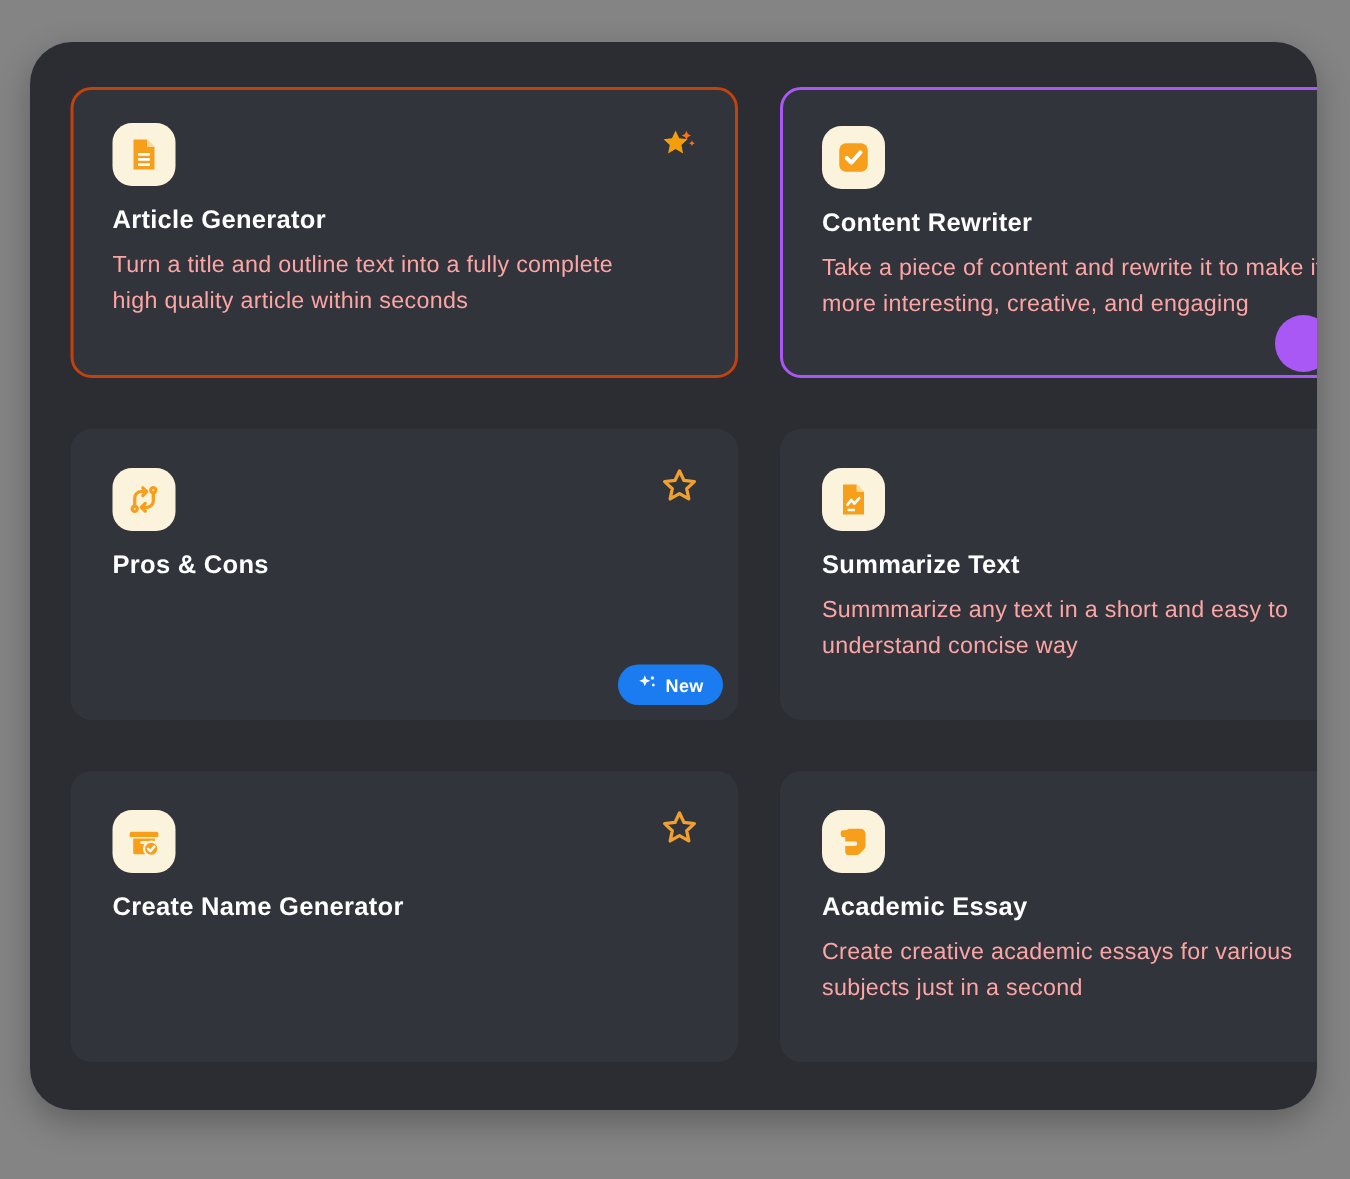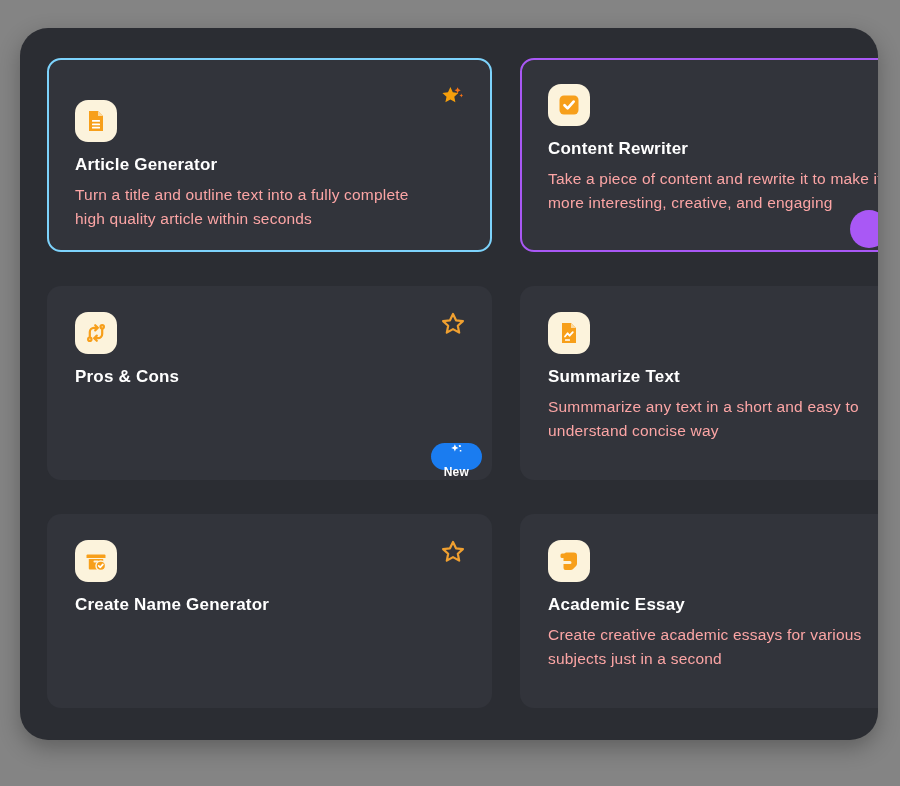--- a/index.html
+++ b/index.html
@@ -26,21 +26,21 @@
     column-gap:28px; row-gap:34px;
   }
   .card {
     position:relative;
     width:445px; height:194px;
     background:#32343b;
     border-radius:14px;
     padding:26px 28px;
     cursor:pointer;
   }
-  .card.border-orange { border:2px solid #7dd3fc; padding:40px 26px; }
+  .card.border-orange { border:2px solid #c2410c; padding:22px 26px; }
   .card.border-purple { border:2px solid #a958f5; padding:24px 26px; }
   .icon-box {
     width:42px; height:42px;
     background:#fcf3dc;
     border-radius:13px;
     display:flex; align-items:center; justify-content:center;
   }
   .icon-box svg { width:24px; height:24px; }
   .title {
     margin-top:13px;
@@ -59,21 +59,21 @@
     background:none; border:none; cursor:pointer;
     display:flex; align-items:center; justify-content:center;
   }
   .fav svg { width:28px; height:28px; }
   .badge {
     position:absolute; right:10px; bottom:10px;
     height:27px; padding:0 13px;
     background:#1a7cf0; color:#fff;
     border-radius:14px;
     display:flex; align-items:center; gap:6px;
-    font-size:12px; font-weight:700; letter-spacing:.2px;flex-direction:column;
+    font-size:12px; font-weight:700; letter-spacing:.2px;
   }
   .badge svg { width:13px; height:13px; }
   .purple-dot {
     position:absolute; left:328px; top:150px;
     width:38px; height:38px; border-radius:50%;
     background:#a958f5;
   }
 </style>
 </head>
 <body>

